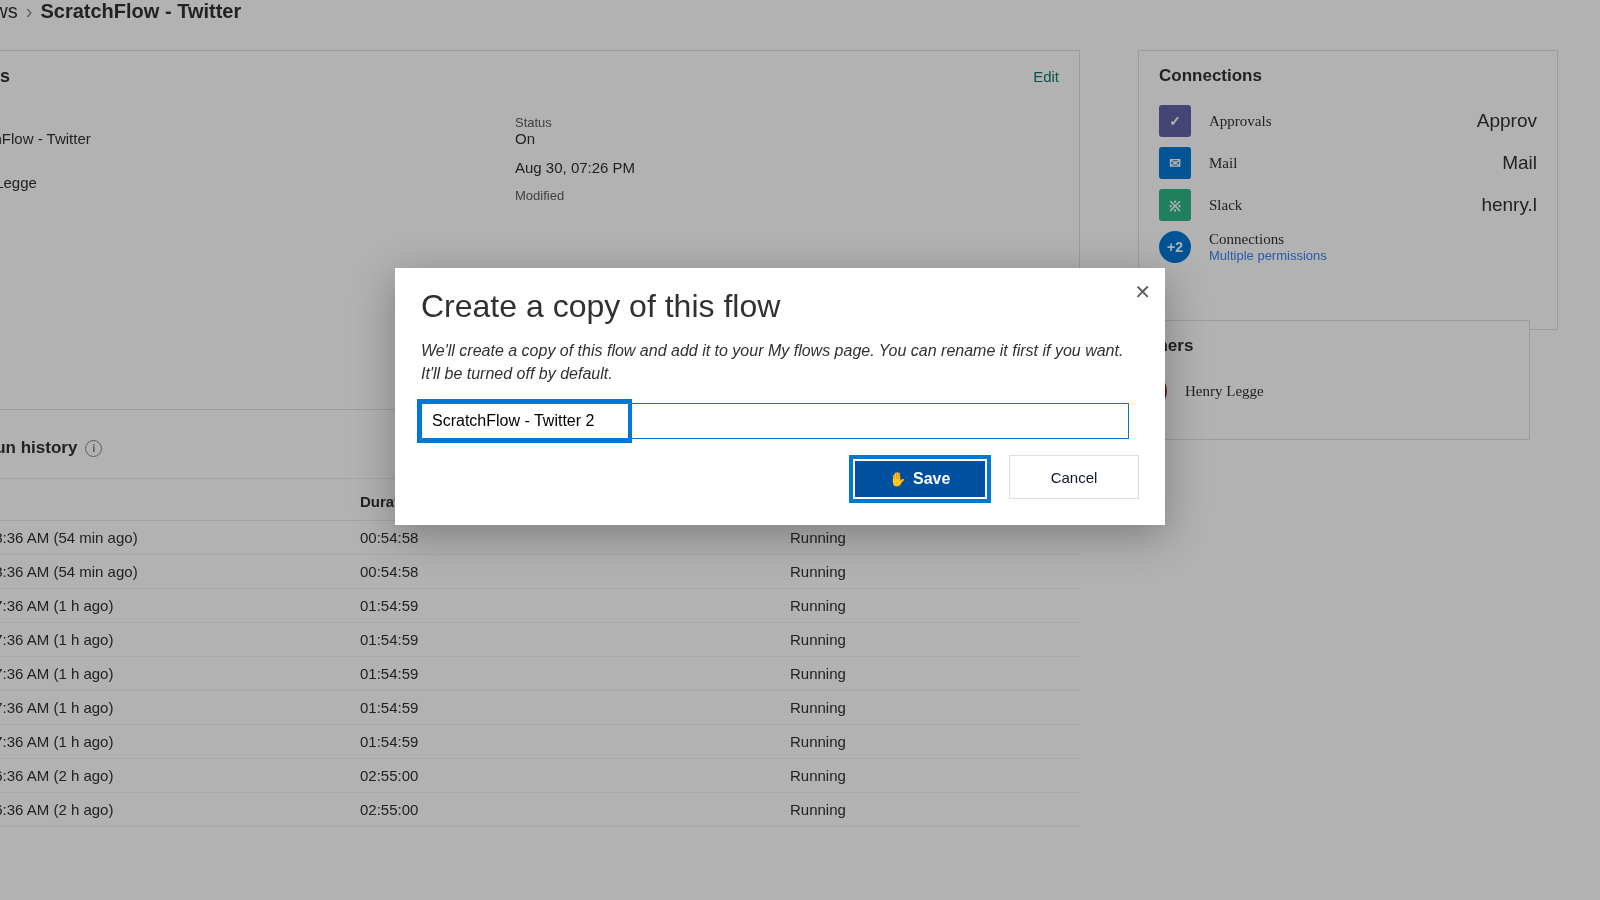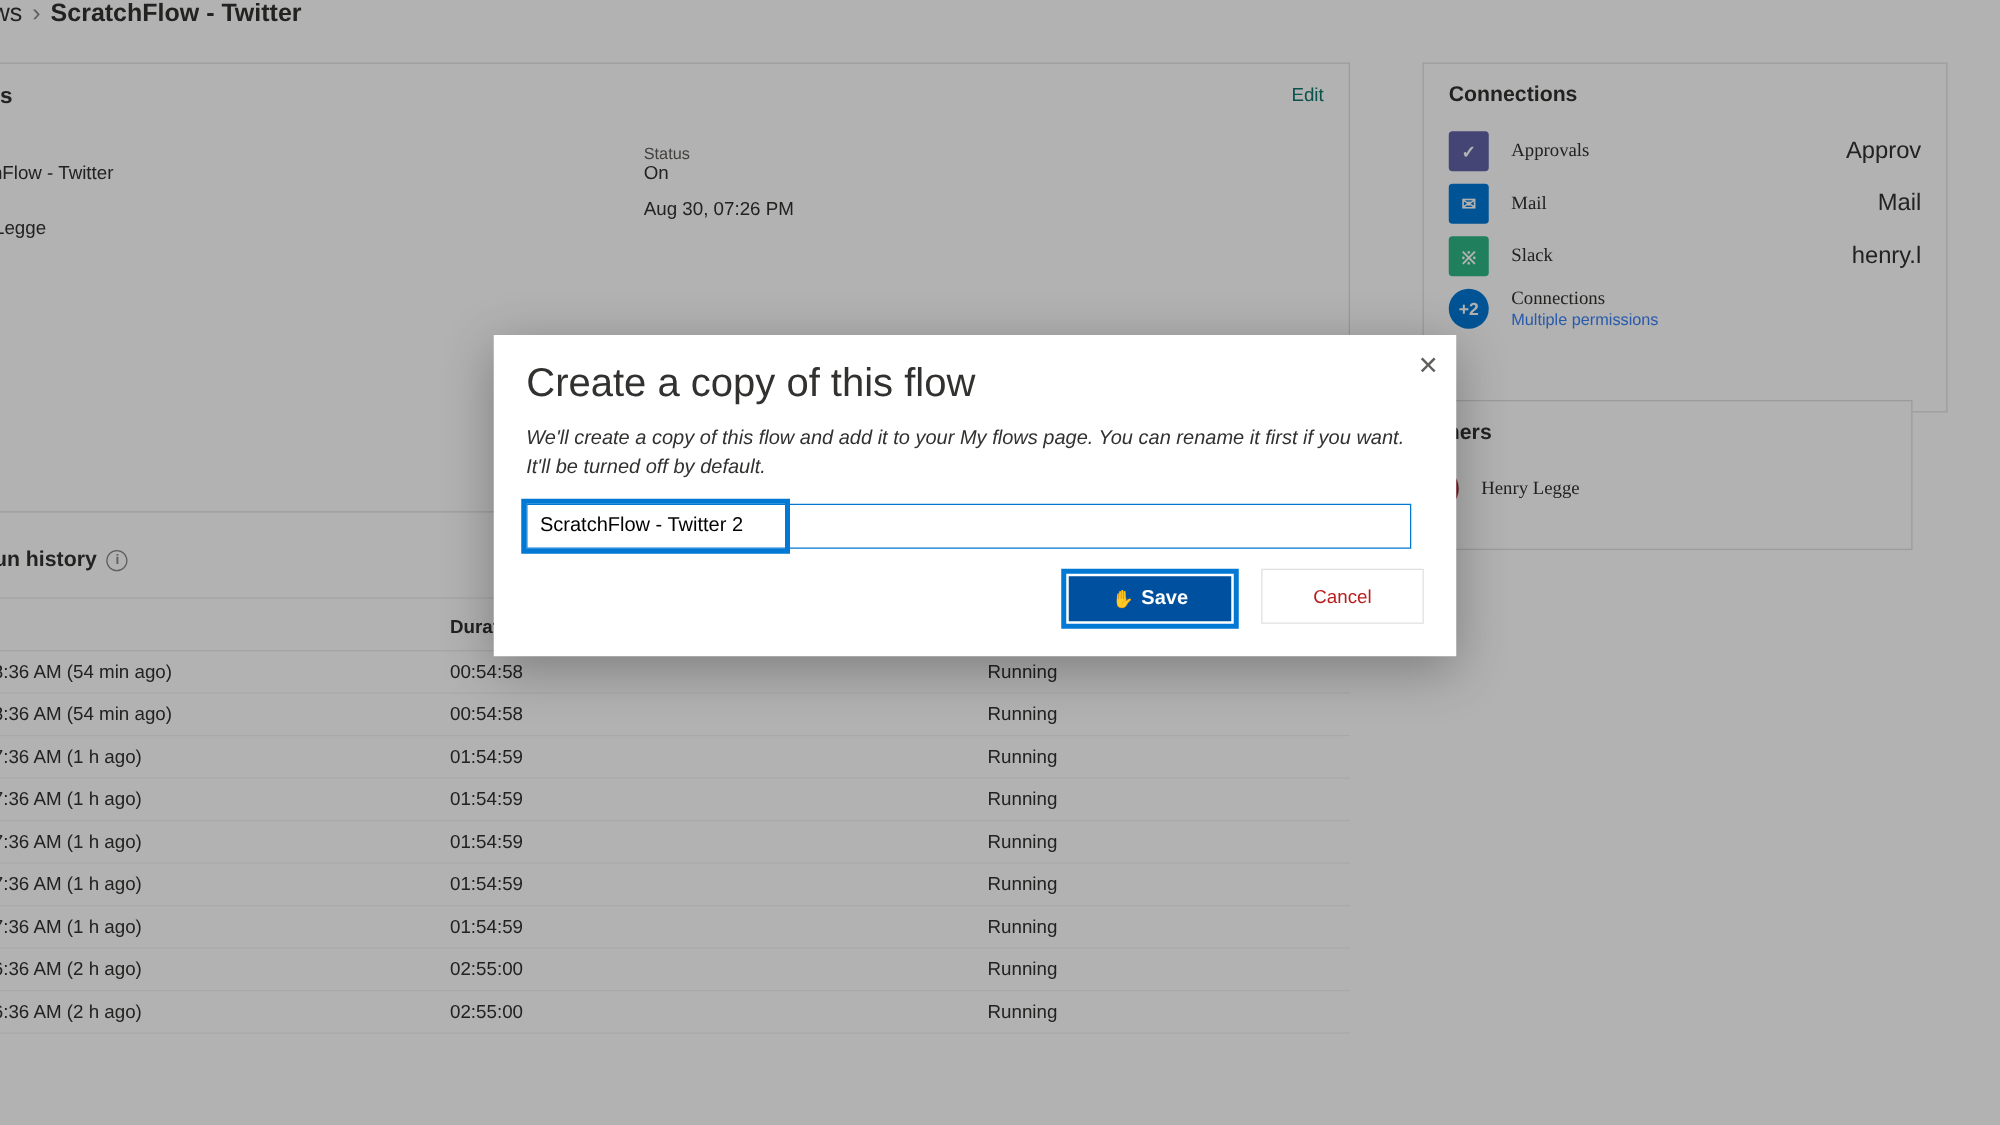--- a/index.html
+++ b/index.html
@@ -51,21 +51,21 @@
   
   .dialog { position:absolute; left:395px; top:268px; width:770px; background:#fff; box-shadow:0 10px 40px rgba(0,0,0,0.3); padding:20px 26px 22px 26px; }
   .dialog .close { position:absolute; top:12px; right:14px; font-size:20px; color:#605e5c; cursor:pointer; }
   .dialog h1 { font-size:32px; font-weight:400; color:#323130; margin-bottom:14px; }
   .dialog p { font-size:16px; color:#323130; line-height:1.45; margin-bottom:18px;font-style:italic; }
   .flow-input { width:708px; height:36px; border:1px solid #0078d4; font-size:16px; padding:0 10px; outline:none; }
   
   .btn-row { display:flex; gap:18px; justify-content:flex-end; margin-top:16px; }
   .save-outer { border:4px solid #0078d4; padding:2px; }
   .save-btn { background:#0050a0; color:#fff; border:none; width:130px; height:36px; font-size:16px; font-weight:600; display:flex; align-items:center; justify-content:center; gap:6px; cursor:pointer; }
-  .cancel-btn { background:#fff; border:1px solid #e1dfdd; width:130px; height:44px; font-size:15px; color:#b91c1c; cursor:pointer; }
+  .cancel-btn { background:#fff; border:1px solid #e1dfdd; width:130px; height:44px; font-size:15px; color:#0f172a; cursor:pointer; }
   .cursor-icon { font-size:14px; }
 
   
   .crop-left { margin-left:-60px; } 
 </style>
 </head>
 <body>
 <div class="page">
 
   <div class="breadcrumb crop-left">
@@ -83,20 +83,21 @@
       <div class="details-col crop-left">
         <div class="label">Flow</div>
         <div class="value">ScratchFlow - Twitter</div>
         <div class="label">Owner</div>
         <div class="value">Henry Legge</div>
       </div>
       <div class="details-col" style="padding-left:40px;">
         <div class="label">Status</div>
         <div class="value">On</div>
         <div class="value">Aug 30, 07:26 PM</div>
+        <div class="label">Modified</div>
       </div>
     </div>
   </div>
 
   <div class="run-history">
     <div class="rh-header crop-left">
       <span>28-day run history</span>
       <span class="info">i</span>
     </div>
     <div class="rh-table-head">

